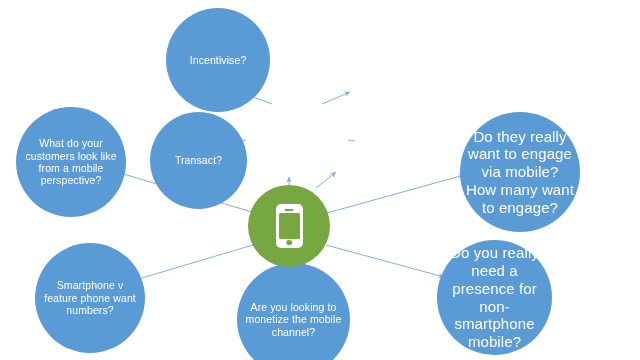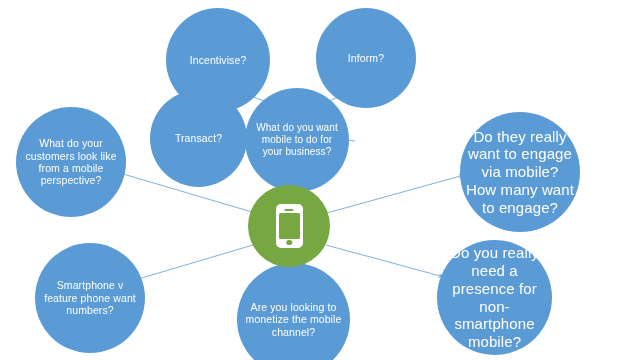--- a/index.html
+++ b/index.html
@@ -42,21 +42,21 @@
   }
   .node .label {
     display: block;
     line-height: 1.18;
     padding: 0 6px;
     letter-spacing: 0.1px;
   }
   
   #node-incentivise { left: 166px; top: 8px;   width: 104px; height: 104px; }
   #node-inform      { left: 316px; top: 8px;   width: 100px; height: 100px; }
-  #node-transact    { left: 150px; top: 90px;  width: 97px;  height: 97px;  }
+  #node-transact    { left: 150px; top: 112px;  width: 97px;  height: 97px;  }
   #node-center      { left: 245px; top: 88px;  width: 104px; height: 104px; }
   #node-retain      { left: 344px; top: 98px;  width: 94px;  height: 94px;  }
   #node-customers   { left: 16px;  top: 107px; width: 110px; height: 110px; }
   #node-engage      { left: 460px; top: 112px; width: 120px; height: 120px; }
   #node-smartphone  { left: 35px;  top: 243px; width: 110px; height: 110px; }
   #node-monetize    { left: 237px; top: 263px; width: 113px; height: 113px; }
   #node-nonsmart    { left: 437px; top: 240px; width: 115px; height: 115px; }
   #node-hub         { left: 248px; top: 185px; width: 82px;  height: 82px;  }
 
   #node-incentivise .label,
@@ -146,31 +146,25 @@
       <line x1="326" y1="245" x2="444" y2="277" marker-end="url(#ah)"></line>
 
       <line x1="289" y1="267" x2="289" y2="277" marker-end="url(#ah)"></line>
     </g>
   </svg>
 
   <div class="node node-blue" id="node-incentivise">
     <span class="label">Incentivise?</span>
   </div>
 
-  <div class="node node-blue" id="node-inform">
-    <span class="label">Inform?</span>
-  </div>
 
   <div class="node node-blue" id="node-transact">
     <span class="label">Transact?</span>
   </div>
 
-  <div class="node node-blue" id="node-center">
-    <span class="label">What do you want mobile to do for your business?</span>
-  </div>
 
 
   <div class="node node-blue" id="node-customers">
     <span class="label">What do your customers look like from a mobile perspective?</span>
   </div>
 
   <div class="node node-blue" id="node-engage">
     <span class="label">Do they really want to engage via mobile? How many want to engage?</span>
   </div>
 

